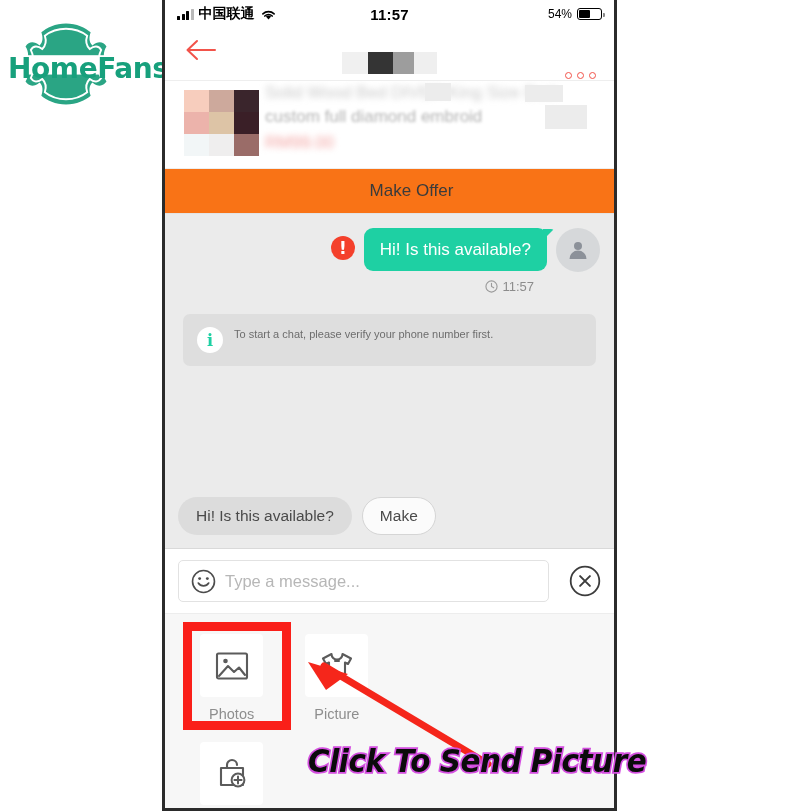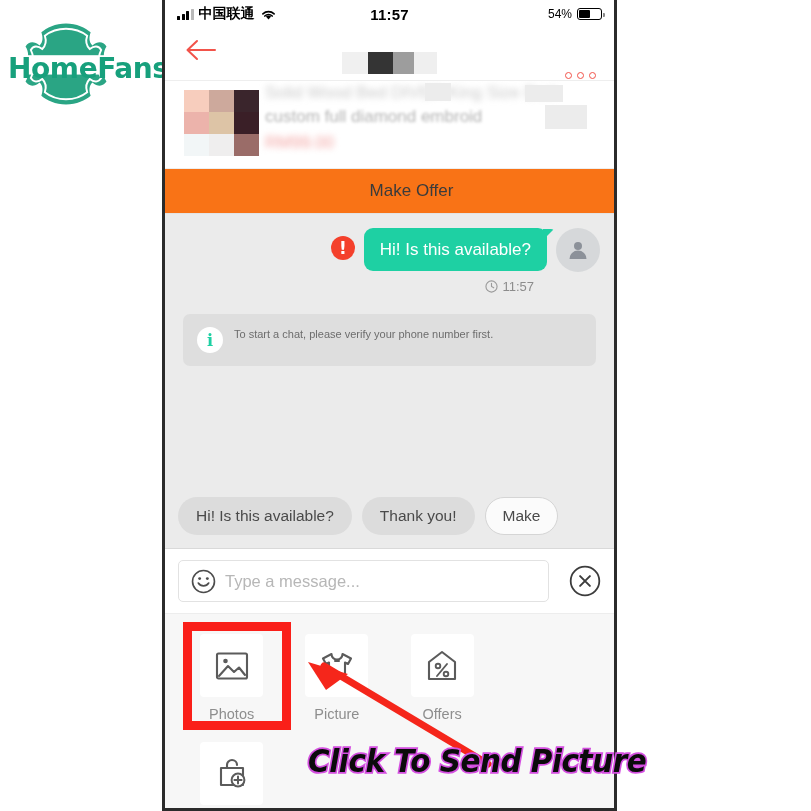--- a/index.html
+++ b/index.html
@@ -335,21 +335,20 @@
       </div>
 
       <div class="notice">
         <div class="notice-ico">i</div>
         <div class="notice-txt">To start a chat, please verify your phone number first.</div>
       </div>
     </div>
 
     <div class="quick">
       <div class="chip">Hi! Is this available?</div>
-      <div class="chip">Thank you!</div>
       <div class="chip outline">Make</div>
     </div>
 
     <div class="inputbar">
       <div class="field">
         <svg width="25" height="25" viewBox="0 0 26 26">
           <circle cx="13" cy="13" r="11.4" fill="none" stroke="#4d4d4d" stroke-width="1.7"></circle>
           <circle cx="9" cy="10" r="1.5" fill="#4d4d4d"></circle>
           <circle cx="17" cy="10" r="1.5" fill="#4d4d4d"></circle>
           <path d="M7.6 14.6 a6.4 6.4 0 0 0 10.8 0" stroke="#4d4d4d" stroke-width="1.7" fill="none" stroke-linecap="round"></path>
@@ -381,31 +380,20 @@
           <div class="tile">
             <svg width="34" height="30" viewBox="0 0 34 30">
               <path d="M11.5 3 L3 7.5 L6 13 L9 11.5 V27 h16 V11.5 L28 13 L31 7.5 L22.5 3
                        a5.5 5.5 0 0 1 -11 0 Z" fill="none" stroke="#5b5b5b" stroke-width="2.1" stroke-linejoin="round"></path>
               <path d="M15 10 h4" stroke="#5b5b5b" stroke-width="2" stroke-linecap="round"></path>
             </svg>
           </div>
           <div class="cell-label">Picture</div>
         </div>
 
-        <div class="cell">
-          <div class="tile">
-            <svg width="30" height="32" viewBox="0 0 30 32">
-              <path d="M15 2 L28 12 V29 H2 V12 Z" fill="none" stroke="#5b5b5b" stroke-width="2.1" stroke-linejoin="round"></path>
-              <circle cx="11" cy="16" r="2.3" fill="none" stroke="#5b5b5b" stroke-width="1.9"></circle>
-              <circle cx="19" cy="24" r="2.3" fill="none" stroke="#5b5b5b" stroke-width="1.9"></circle>
-              <path d="M20 14 L10 26" stroke="#5b5b5b" stroke-width="1.9" stroke-linecap="round"></path>
-            </svg>
-          </div>
-          <div class="cell-label">Offers</div>
-        </div>
 
       </div>
 
       <div class="grid">
         <div class="cell">
           <div class="tile">
             <svg width="32" height="32" viewBox="0 0 32 32">
               <path d="M11 10 V7 a5 5 0 0 1 10 0" fill="none" stroke="#5b5b5b" stroke-width="2.1" stroke-linecap="round"></path>
               <path d="M5 10 h22 v17 H5 Z" fill="none" stroke="#5b5b5b" stroke-width="2.1" stroke-linejoin="round"></path>
               <circle cx="22" cy="22" r="6.4" fill="#fff" stroke="#5b5b5b" stroke-width="2"></circle>

